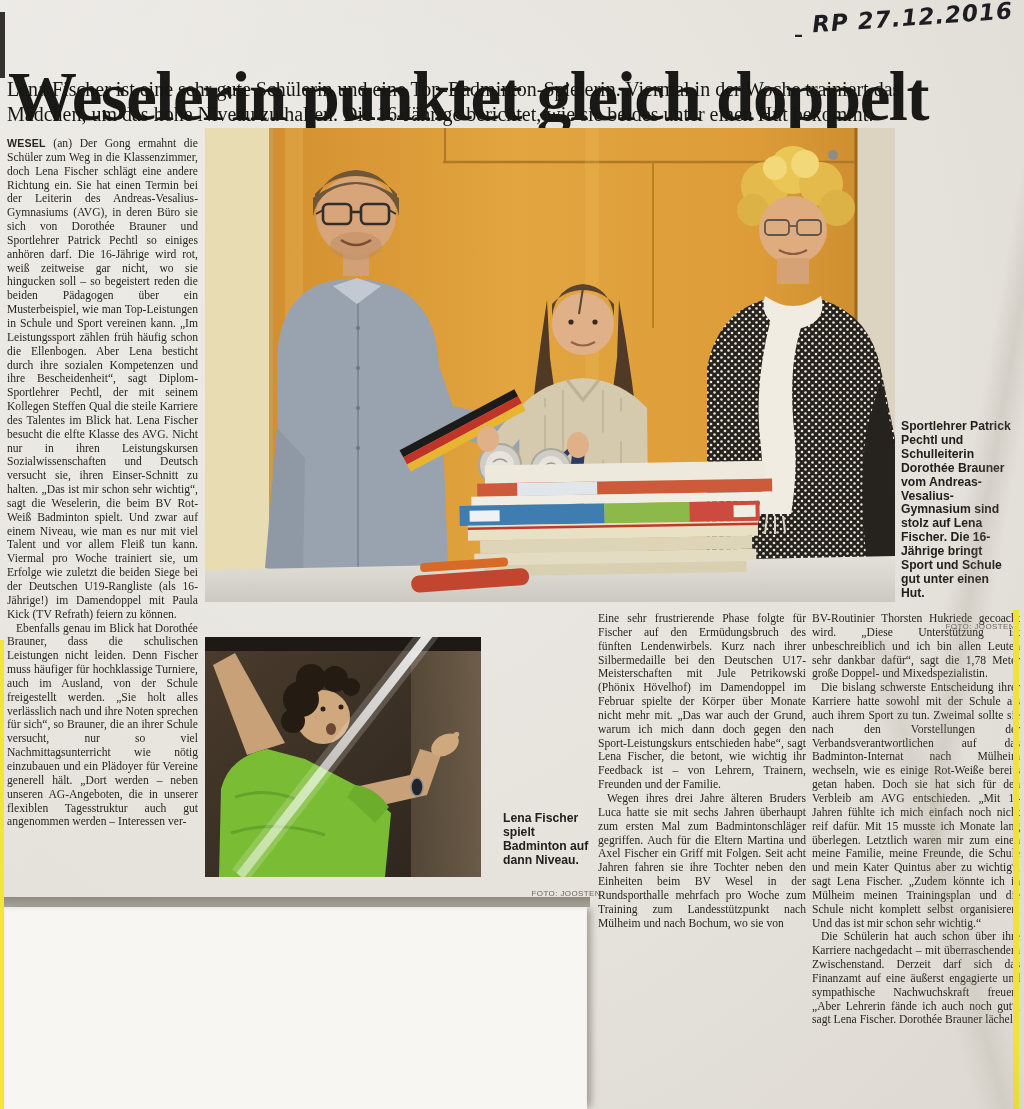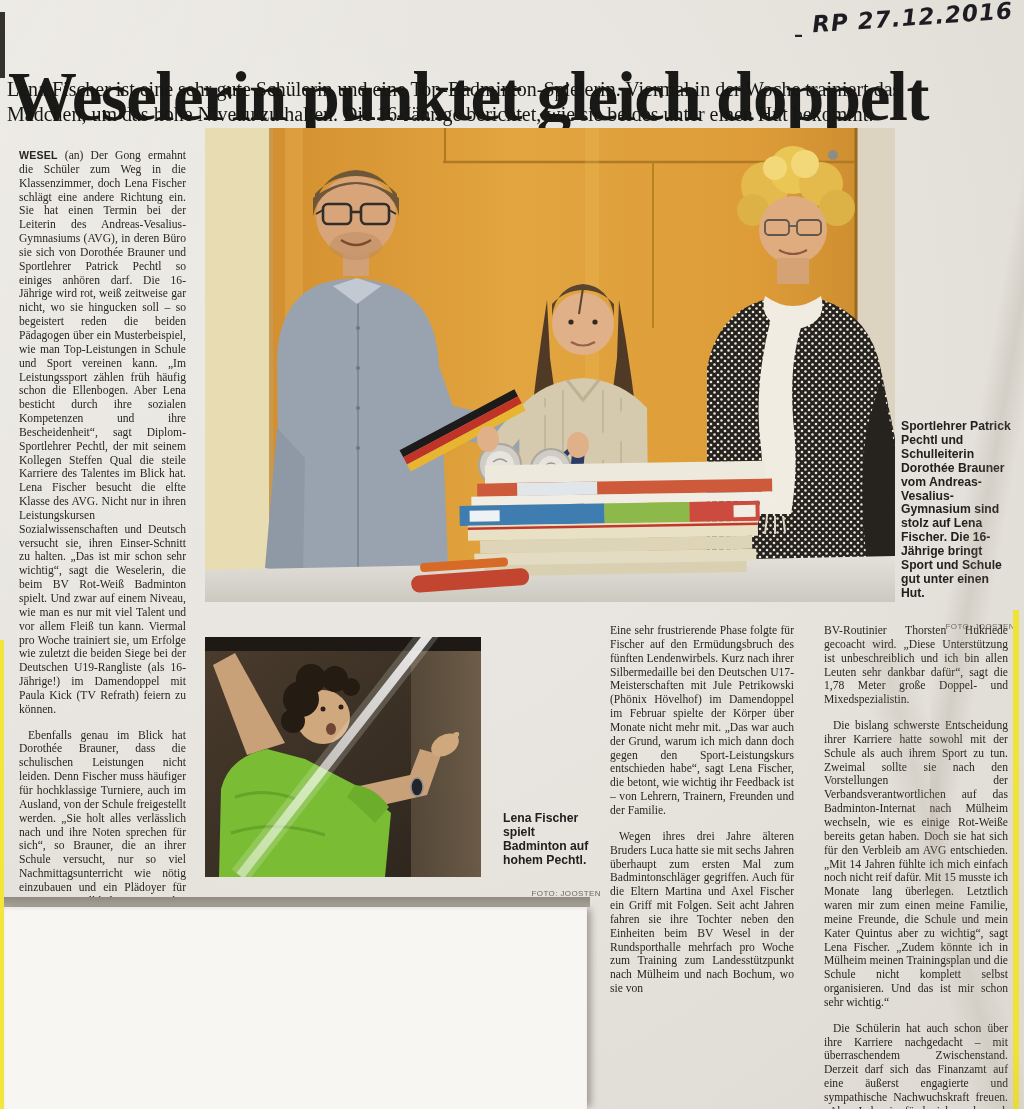--- a/index.html
+++ b/index.html
@@ -23,21 +23,21 @@
     font-size:23px;color:#1c1c22;transform:rotate(-4deg);letter-spacing:1px;
     white-space:nowrap;
   }
   #margin-dash{left:794px;top:24px;font-family:"DejaVu Sans",sans-serif;font-weight:700;color:#222;font-size:18px;}
   #subhead{
     left:7px;top:77px;width:930px;
     font-size:20px;line-height:25px;color:#161613;font-weight:500;
   }
   
   .col{position:absolute;text-align:justify;font-size:11.6px;line-height:13.85px;color:#28261f;}
-  .col p{margin:12px;}
+  .col p{margin:0;}
   .col p + p{text-indent:9px;}
   #col1{left:7px;top:137px;width:191px;}
   #col2{left:598px;top:612px;width:208px;}
   #col3{left:812px;top:612px;width:208px;}
   .lead{font-family:"Liberation Sans",sans-serif;font-weight:700;font-size:10.6px;letter-spacing:.2px;}
   
   #main-photo{left:205px;top:128px;width:690px;height:474px;}
   #action-photo{left:205px;top:637px;width:276px;height:240px;}
   svg{display:block;}
   
@@ -283,21 +283,21 @@
       <path d="M150,148 Q170,150 184,170 L170,186 Q152,168 142,160 Z" fill="#6cae2c"></path>
 
       <g transform="rotate(38 130 110)">
         <rect x="124" y="-60" width="20" height="330" fill="#ffffff" opacity=".18"></rect>
         <rect x="130" y="-60" width="9" height="330" fill="url(#racketblur)"></rect>
       </g>
     </svg>
   </div>
 
   <div class="abs caption" id="action-caption">
-    <span>Lena Fischer spielt Badminton auf hohem Pechtl.</span>
+    <span>Lena Fischer spielt Badminton auf dann Niveau.</span>
     <div class="credit">FOTO: JOOSTEN</div>
   </div>
 
   <div class="col" id="col2">
     <p>Eine sehr frustrierende Phase folgte für Fischer auf den Ermüdungsbruch des fünften Lendenwirbels. Kurz nach ihrer Silbermedaille bei den Deutschen U17-Meisterschaften mit Jule Petrikowski (Phönix Hövelhof) im Damendoppel im Februar spielte der Körper über Monate nicht mehr mit. „Das war auch der Grund, warum ich mich dann doch gegen den Sport-Leistungskurs entschieden habe“, sagt Lena Fischer, die betont, wie wichtig ihr Feedback ist – von Lehrern, Trainern, Freunden und der Familie.</p>
     <p>Wegen ihres drei Jahre älteren Bruders Luca hatte sie mit sechs Jahren überhaupt zum ersten Mal zum Badmintonschläger gegriffen. Auch für die Eltern Martina und Axel Fischer ein Griff mit Folgen. Seit acht Jahren fahren sie ihre Tochter neben den Einheiten beim BV Wesel in der Rundsporthalle mehrfach pro Woche zum Training zum Landesstützpunkt nach Mülheim und nach Bochum, wo sie von</p>
   </div>
   <div class="col" id="col3">
     <p>BV-Routinier Thorsten Hukriede gecoacht wird. „Diese Unterstützung ist unbeschreiblich und ich bin allen Leuten sehr dankbar dafür“, sagt die 1,78 Meter große Doppel- und Mixedspezialistin.</p>
     <p>Die bislang schwerste Entscheidung ihrer Karriere hatte sowohl mit der Schule als auch ihrem Sport zu tun. Zweimal sollte sie nach den Vorstellungen der Verbandsverantwortlichen auf das Badminton-Internat nach Mülheim wechseln, wie es einige Rot-Weiße bereits getan haben. Doch sie hat sich für den Verbleib am AVG entschieden. „Mit 14 Jahren fühlte ich mich einfach noch nicht reif dafür. Mit 15 musste ich Monate lang überlegen. Letztlich waren mir zum einen meine Familie, meine Freunde, die Schule und mein Kater Quintus aber zu wichtig“, sagt Lena Fischer. „Zudem könnte ich in Mülheim meinen Trainingsplan und die Schule nicht komplett selbst organisieren. Und das ist mir schon sehr wichtig.“</p>

